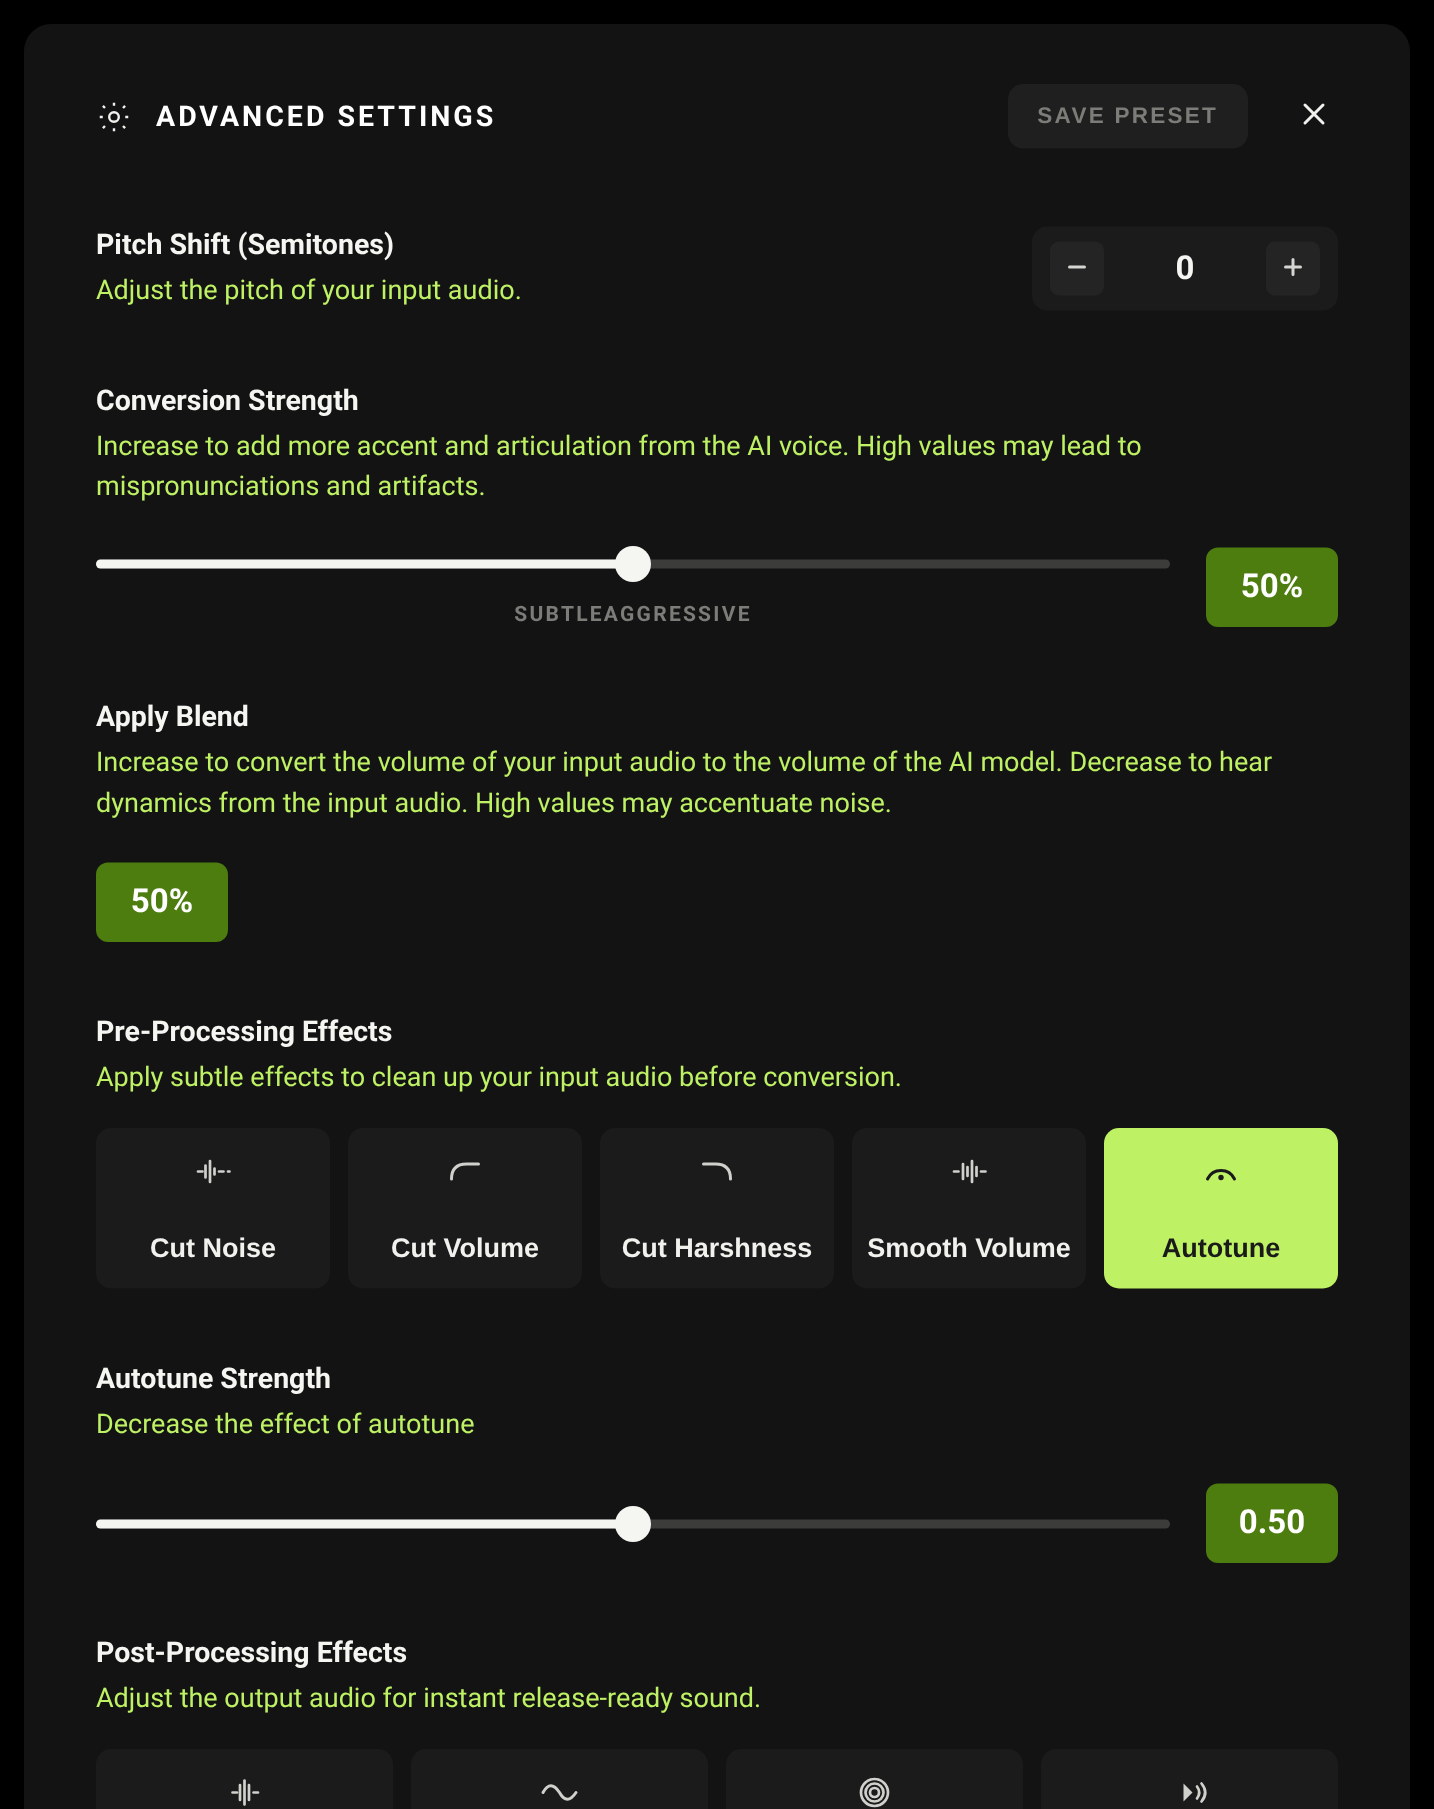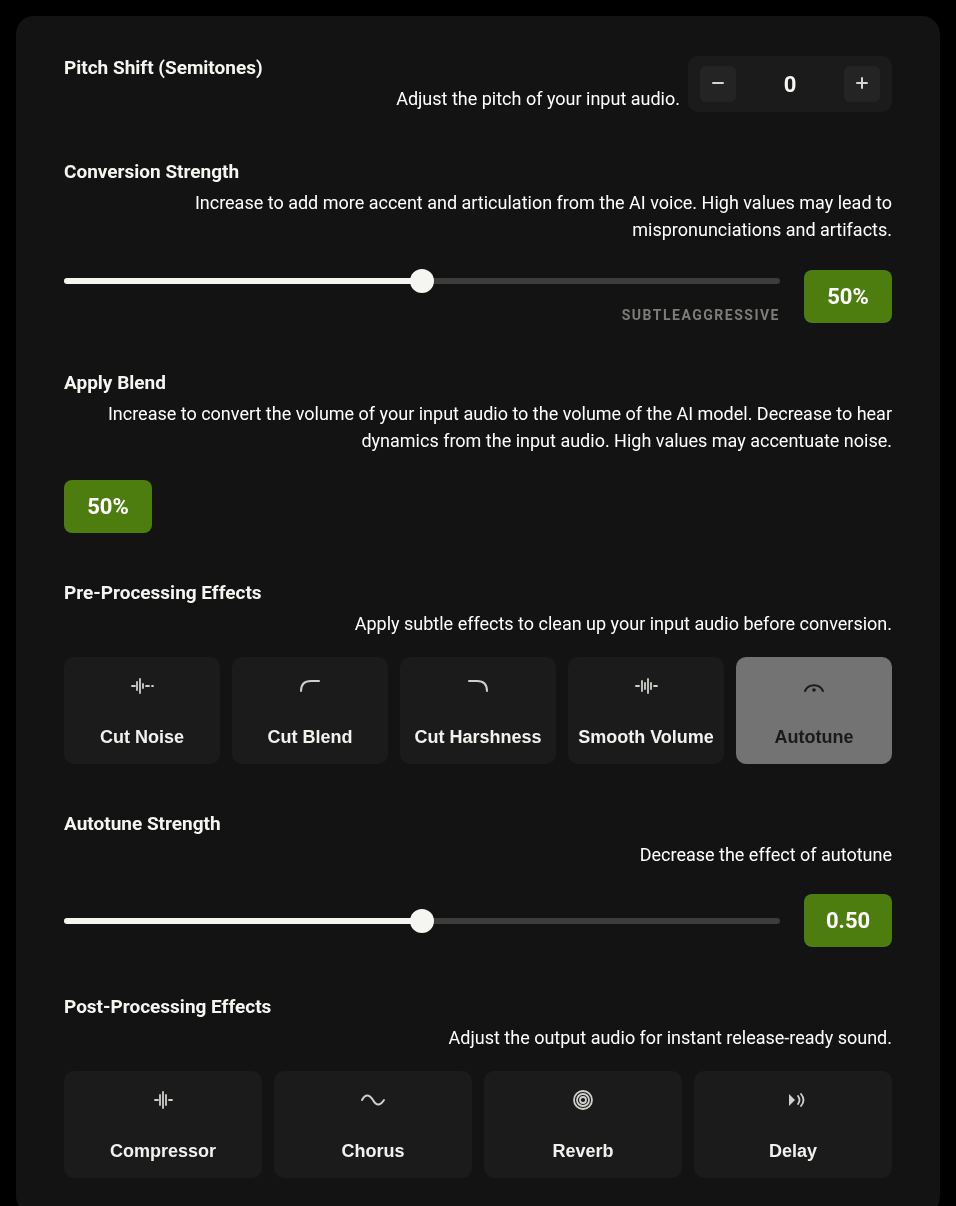--- a/index.html
+++ b/index.html
@@ -56,29 +56,28 @@
     margin-bottom: 48px;
   }
   .section-title {
     font-size: 19px;
     font-weight: 700;
     color: #f5f5f2;
     margin-bottom: 6px;
   }
   .section-desc {
     font-size: 18px;
-    color: #ffffff;
+    color: #bef264;
     line-height: 1.5;
-    text-align: right;
   }
   
   .pitch-row {
     display: flex;
     align-items: center;
-    gap: 8px;
+    gap: 30px;
   }
   .pitch-row .text-col { flex: 1; }
   .stepper {
     display: flex;
     align-items: center;
     background: #1b1b1b;
     border-radius: 10px;
     padding: 10px 12px;
     gap: 14px;
   }
@@ -129,21 +128,21 @@
   }
   .thumb {
     position: absolute;
     width: 24px; height: 24px;
     background: #f5f5f2;
     border-radius: 50%;
     transform: translateX(-50%);
   }
   .slider-labels {
     display: flex;
-    justify-content: flex-end;
+    justify-content: center;
     margin-top: 14px;
     font-size: 14px;
     font-weight: 700;
     letter-spacing: 1.5px;
     color: #7c7c78;
   }
   .value-box {
     background: #4d7c0f;
     border-radius: 8px;
     padding: 14px 20px;
@@ -164,21 +163,21 @@
     border: none;
     border-radius: 10px;
     padding: 18px 8px 16px 8px;
     cursor: pointer;
     display: flex;
     flex-direction: column;
     align-items: center;
     gap: 10px;
   }
   .effect-btn.active {
-    background: #737373;
+    background: #bef264;
   }
   .effect-btn .label {
     font-size: 18px;
     font-weight: 600;
     color: #f1f1ee;
     margin-top: 20px;
   }
   .effect-btn.active .label {
     color: #1a1a1a;
   }
@@ -188,20 +187,37 @@
     align-items: center;
     justify-content: center;
   }
   .post-row .effect-btn { flex: 1; }
 </style>
 </head>
 <body>
 
 <div class="panel">
 
+  <div class="header">
+    <span class="gear-icon">
+      <svg viewBox="0 0 24 24" width="24" height="24" fill="none" stroke="#f1f1ee" stroke-width="1.6">
+        <circle cx="12" cy="12" r="3.2"></circle>
+        <path d="M12 2.5v2M12 19.5v2M4.6 4.6l1.4 1.4M18 18l1.4 1.4M2.5 12h2M19.5 12h2M4.6 19.4l1.4-1.4M18 6l1.4-1.4"></path>
+      </svg>
+    </span>
+    <div class="header-title">ADVANCED SETTINGS</div>
+    <button class="save-preset">SAVE PRESET</button>
+    <button class="close-btn">
+      <span>
+        <svg viewBox="0 0 20 20" width="20" height="20" stroke="#f1f1ee" stroke-width="2" stroke-linecap="round">
+          <path d="M4 4l12 12M16 4L4 16"></path>
+        </svg>
+      </span>
+    </button>
+  </div>
 
   <div class="section pitch-row">
     <div class="text-col">
       <div class="section-title">Pitch Shift (Semitones)</div>
       <div class="section-desc">Adjust the pitch of your input audio.</div>
     </div>
     <div class="stepper">
       <button class="step-btn">
         <span>
           <svg viewBox="0 0 16 16" width="16" height="16" stroke="#d5d5d1" stroke-width="2" stroke-linecap="round">
@@ -258,21 +274,21 @@
             </svg>
         </span>
         <span class="label">Cut Noise</span>
       </button>
       <button class="effect-btn">
         <span class="effect-icon">
           <svg viewBox="0 0 28 22" width="28" height="22" stroke="#d0d0cc" stroke-width="2" fill="none" stroke-linecap="round">
               <path d="M5 16 q0 -10 10 -10 h8"></path>
             </svg>
         </span>
-        <span class="label">Cut Blend</span>
+        <span class="label">Cut Volume</span>
       </button>
       <button class="effect-btn">
         <span class="effect-icon">
           <svg viewBox="0 0 28 22" width="28" height="22" stroke="#d0d0cc" stroke-width="2" fill="none" stroke-linecap="round">
               <path d="M5 6 h8 q10 0 10 10"></path>
             </svg>
         </span>
         <span class="label">Cut Harshness</span>
       </button>
       <button class="effect-btn">

